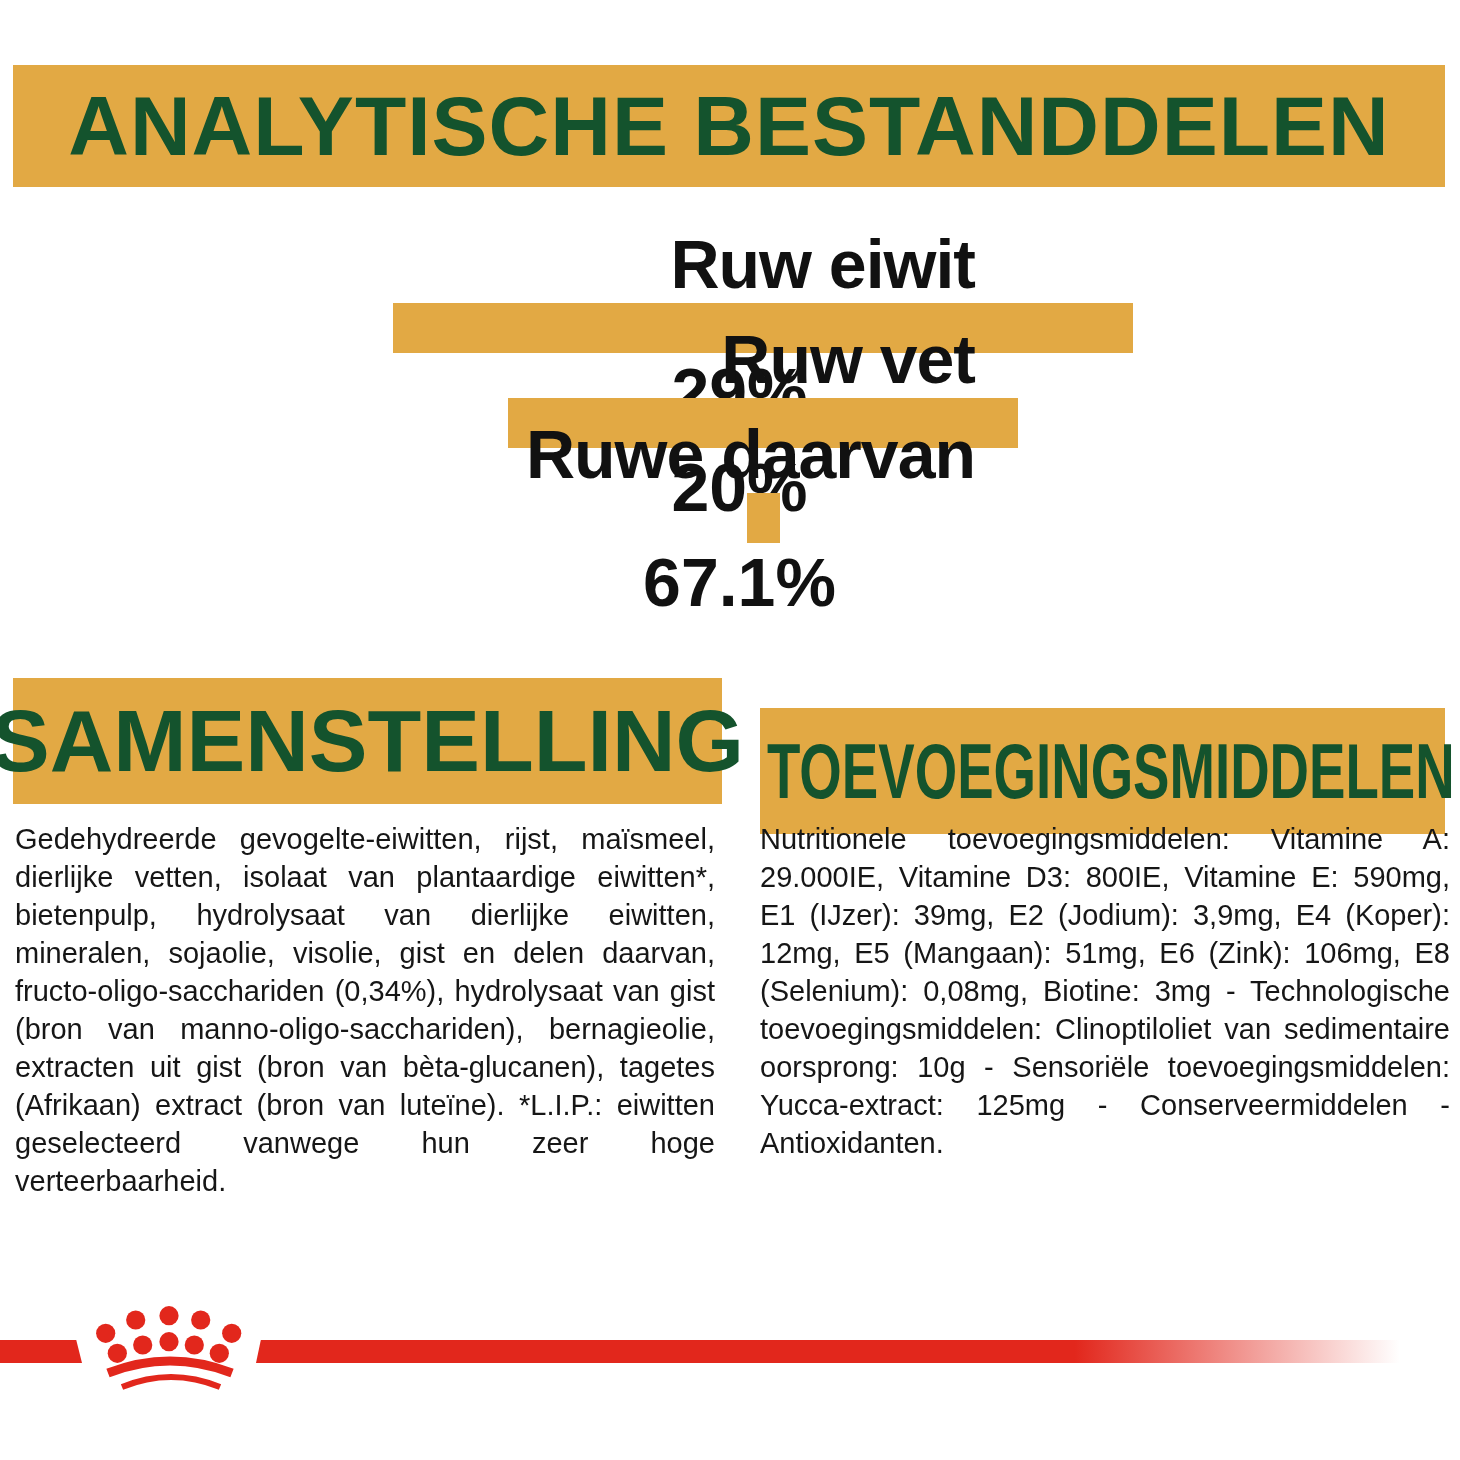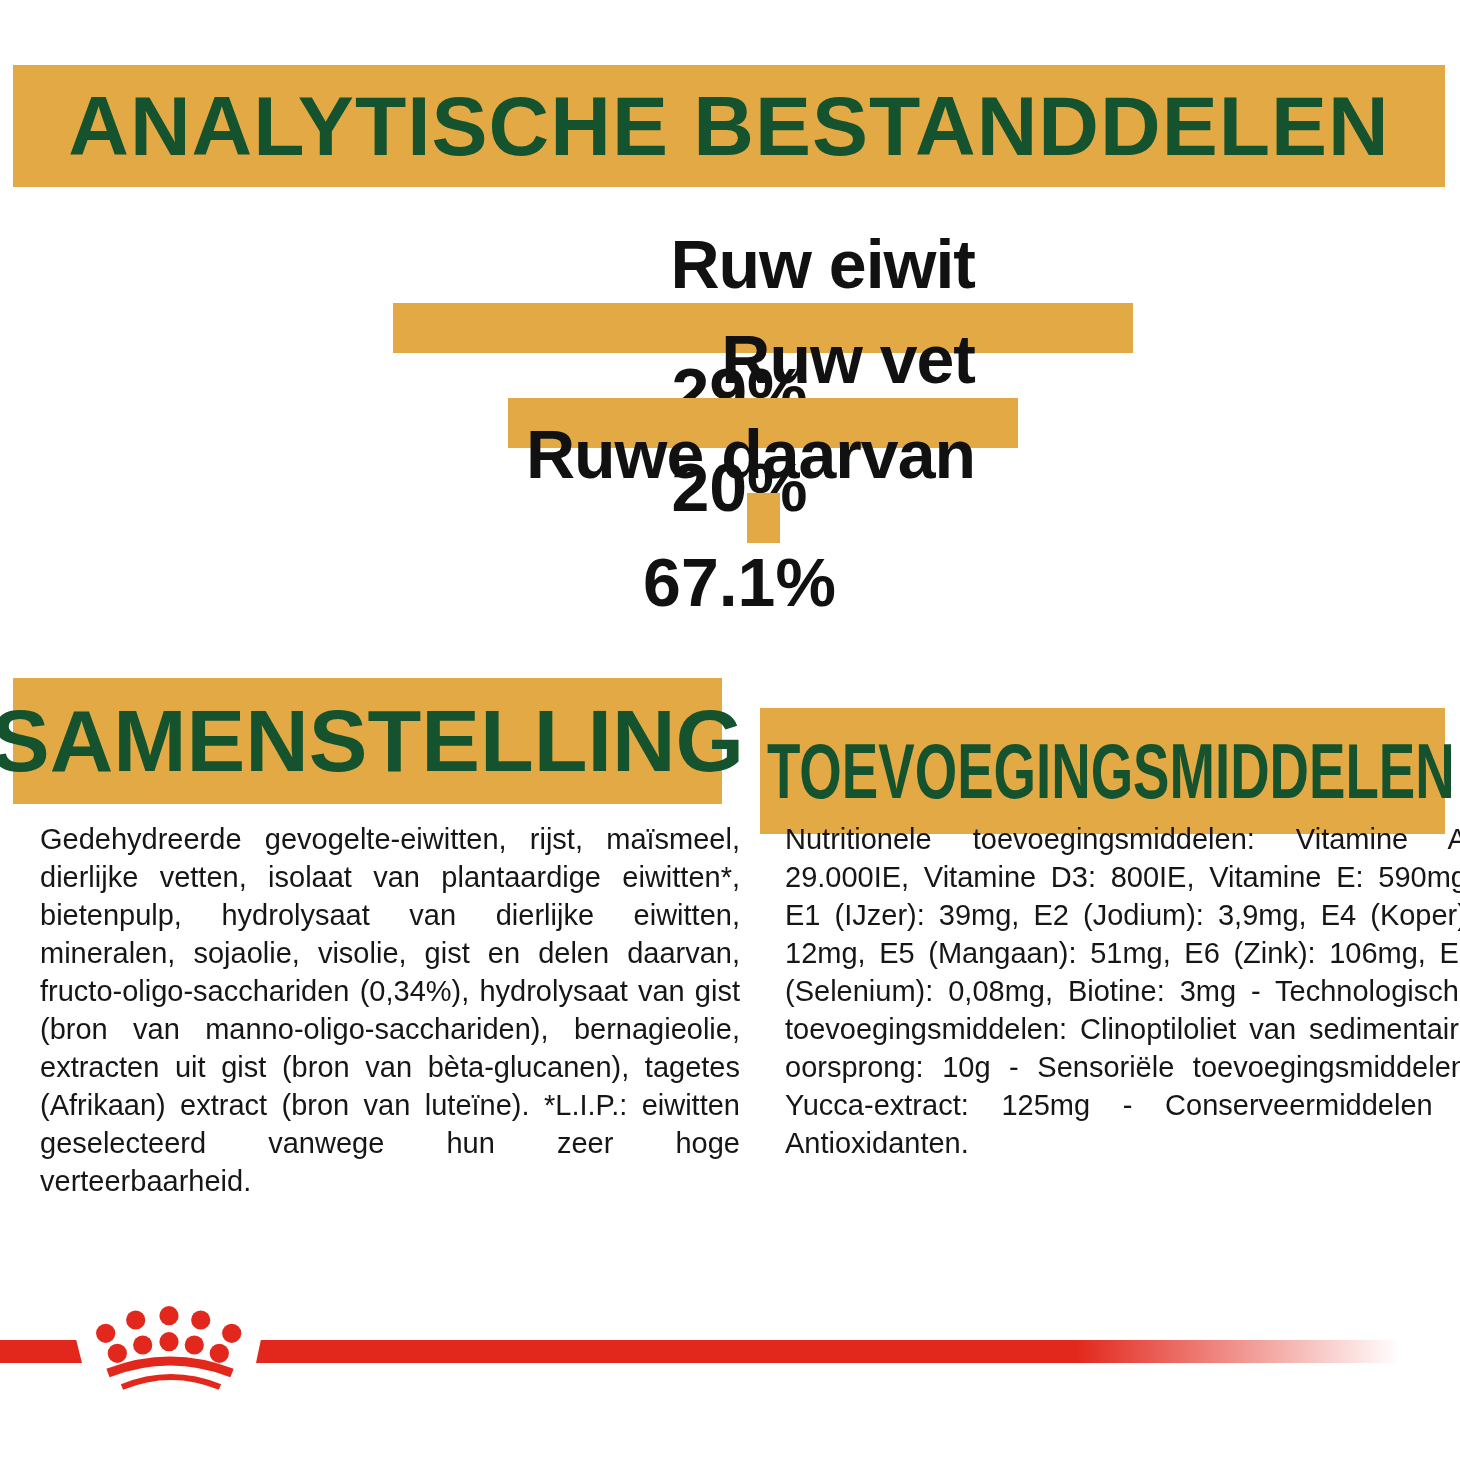--- a/index.html
+++ b/index.html
@@ -33,21 +33,21 @@
   #samenstelling-banner .banner-text{font-size:88px;font-weight:700;white-space:nowrap;}
   #additives-banner{left:760px;top:678px;width:685px;height:126px;justify-content:flex-start;margin-top:30px;}
   .condensed{
     display:inline-block;transform:scaleX(0.70);transform-origin:left center;
     white-space:nowrap;padding-left:10px;
   }
   .condensed .main{font-size:78px;font-weight:700;}
   
   .bodytext{
     position:absolute;font-size:29px;line-height:38px;color:#161616;
-    text-align:justify;letter-spacing:0px;margin-left:25px;
+    text-align:justify;letter-spacing:0px;
   }
   #composition-text{left:15px;top:820px;width:700px;}
   #additives-text{left:760px;top:820px;width:690px;}
   
   #stripe-left{
     position:absolute;left:0;top:1340px;width:82px;height:23px;background:#E2271C;
     clip-path:polygon(0 0,93% 0,100% 100%,0 100%);
   }
   #stripe-right{
     position:absolute;left:256px;top:1340px;width:1204px;height:23px;

